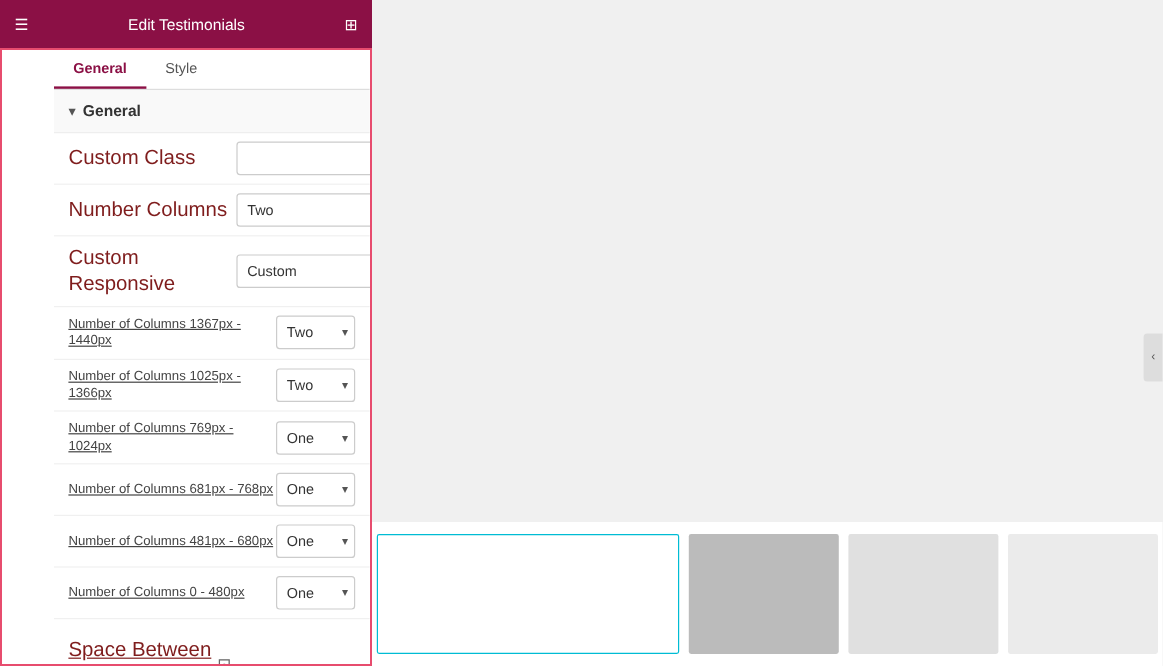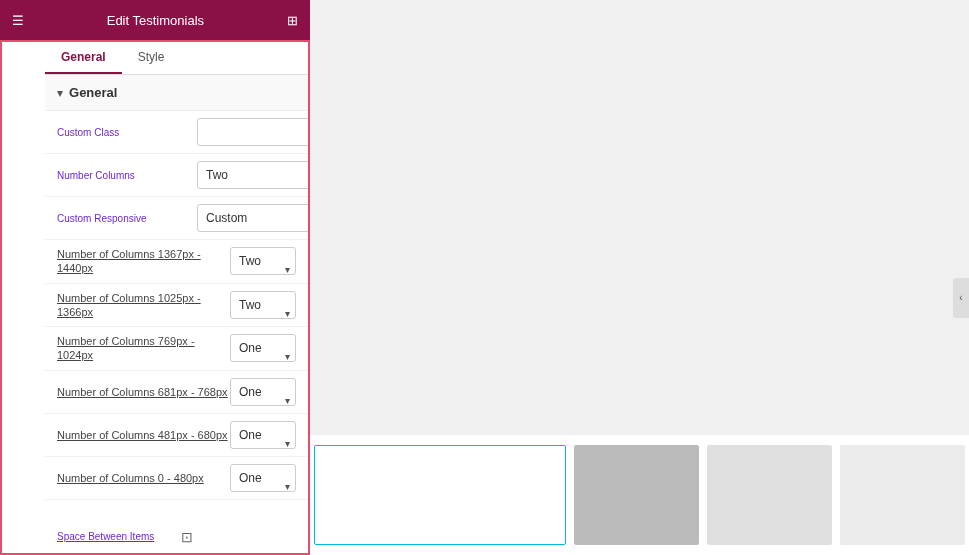--- a/index.html
+++ b/index.html
@@ -70,22 +70,22 @@
 
     
     .form-row {
       display: flex;
       align-items: center;
       padding: 7px 12px;
       border-bottom: 1px solid #f0f0f0;
       min-height: 36px;
     }
     .form-label {
-      color: #6d28d9;
-      font-size: 10px;
+      color: #7f1d1d;
+      font-size: 17px;
       flex: 0 0 140px;
       line-height: 1.3;
     }
     .form-control {
       flex: 1;
       display: flex;
       align-items: center;
     }
 
     
@@ -102,21 +102,21 @@
       flex: 1;
     }
     .text-input-wrapper .text-input {
       border-radius: 3px 0 0 3px;
     }
 
     
     .select-wrapper {
       position: relative;
       display: inline-flex;
-      align-items: flex-end;
+      align-items: center;
       border-radius: 11px;
     }
     .select-wrapper select {
       appearance: none;
       -webkit-appearance: none;
       border: 1px solid #ccc;
       border-radius: 3px;
       padding: 4px 24px 4px 8px;
       font-size: 12px;
       height: 28px;

